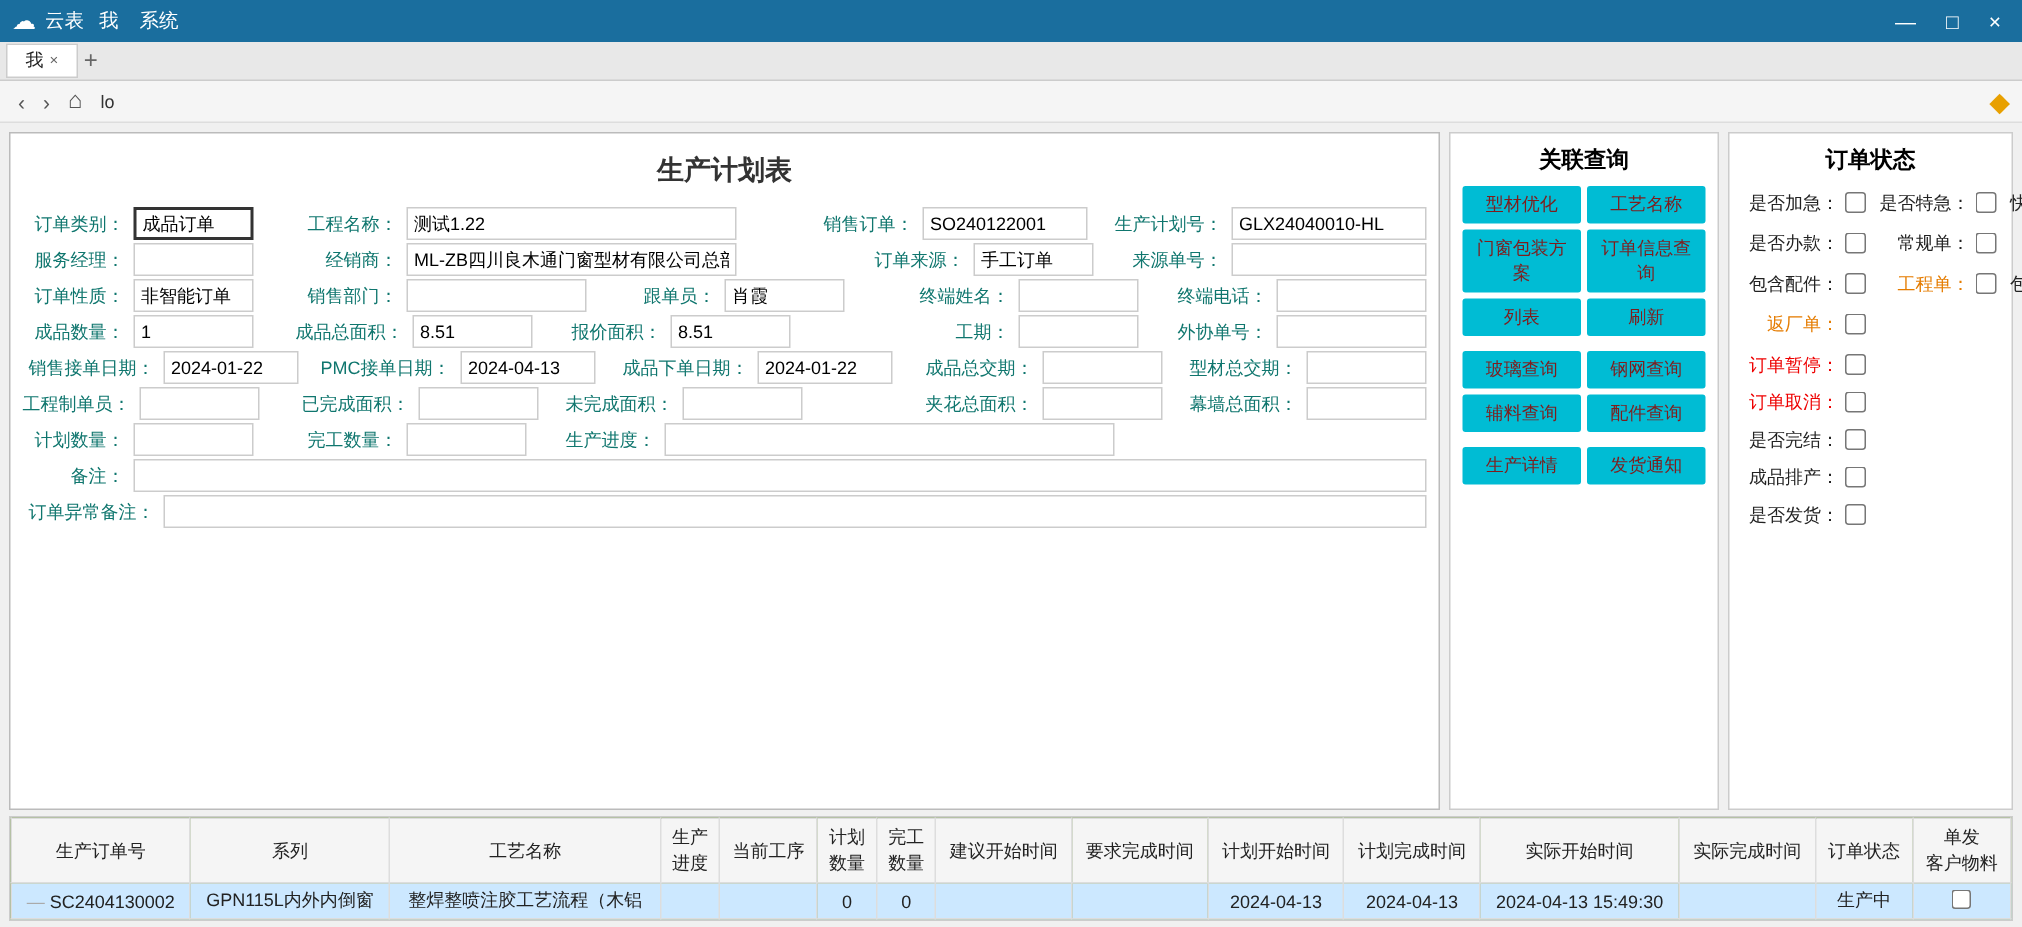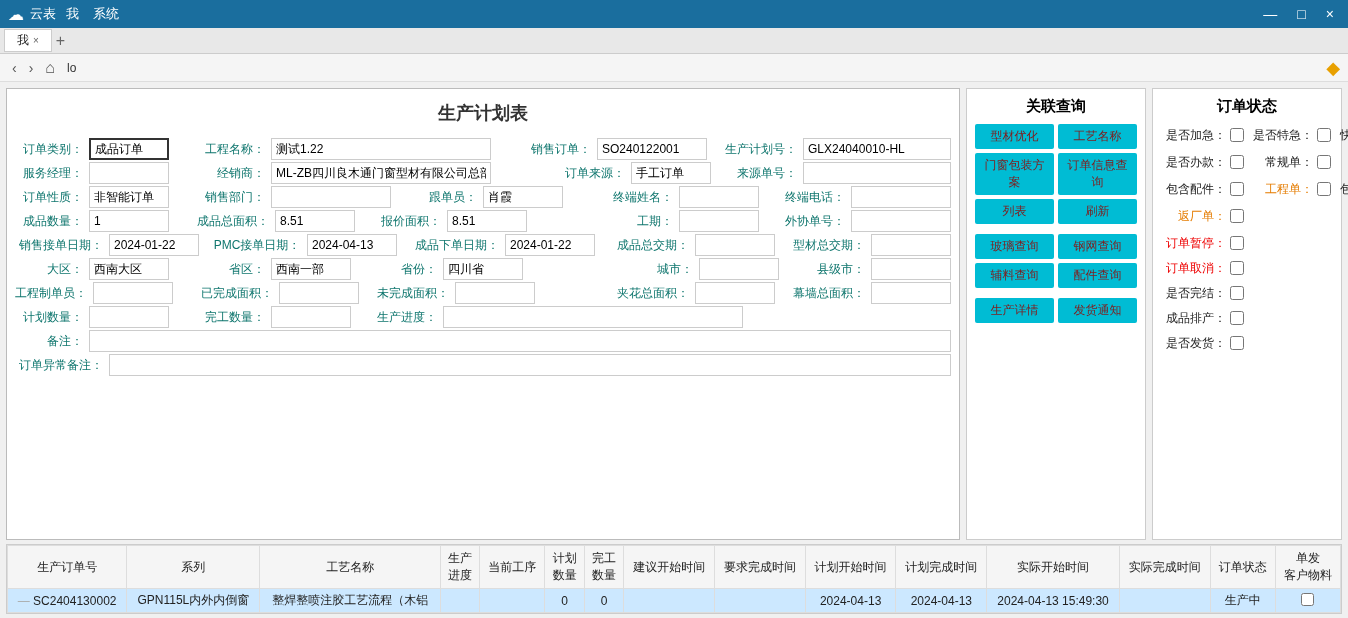--- a/index.html
+++ b/index.html
@@ -89,21 +89,21 @@
     .form-section { flex: 1; background: white; border: 1px solid #bbb; padding: 8px; overflow: hidden; }
 
     .side-panels { display: flex; gap: 6px; }
     .fw80 { width: 80px; }
     .fw100 { width: 100px; }
     .fw120 { width: 120px; }
     .fw200 { width: 220px; }
     .fw90 { width: 90px; }
     .fw60 { width: 60px; }
     .fw110 { width: 110px; }
-    .fw130 { width: 148px; }
+    .fw130 { width: 130px; }
   </style>
 </head>
 <body>
 
 <div class="full-layout">
 
   <div class="title-bar">
     <div class="title-bar-left">
       <span style="font-size:16px;">☁</span>
       <span>云表</span>
@@ -214,36 +214,20 @@
           <span class="form-label" style="min-width:90px;">成品下单日期：</span>
           <input class="form-input fw90" type="text" value="2024-01-22" style="">
           <span style="flex:1;"></span>
           <span class="form-label">成品总交期：</span>
           <input class="form-input fw80" type="text" value="" style="">
           <span style="width:10px;"></span>
           <span class="form-label">型材总交期：</span>
           <input class="form-input fw80" type="text" value="" style="">
         </div>
 
-        <div class="form-row">
-          <span class="form-label">大区：</span>
-          <input class="form-input fw80" type="text" value="西南大区" style="">
-          <span style="width:20px;"></span>
-          <span class="form-label">省区：</span>
-          <input class="form-input fw80" type="text" value="西南一部" style="">
-          <span style="width:10px;"></span>
-          <span class="form-label">省份：</span>
-          <input class="form-input fw80" type="text" value="四川省" style="">
-          <span style="flex:1;"></span>
-          <span class="form-label">城市：</span>
-          <input class="form-input fw80" type="text" value="" style="">
-          <span style="width:10px;"></span>
-          <span class="form-label">县级市：</span>
-          <input class="form-input fw80" type="text" value="" style="">
-        </div>
 
         <div class="form-row">
           <span class="form-label">工程制单员：</span>
           <input class="form-input fw80" type="text" value="" style="">
           <span style="width:20px;"></span>
           <span class="form-label">已完成面积：</span>
           <input class="form-input fw80" type="text" value="" style="">
           <span style="width:10px;"></span>
           <span class="form-label">未完成面积：</span>
           <input class="form-input fw80" type="text" value="" style="">

